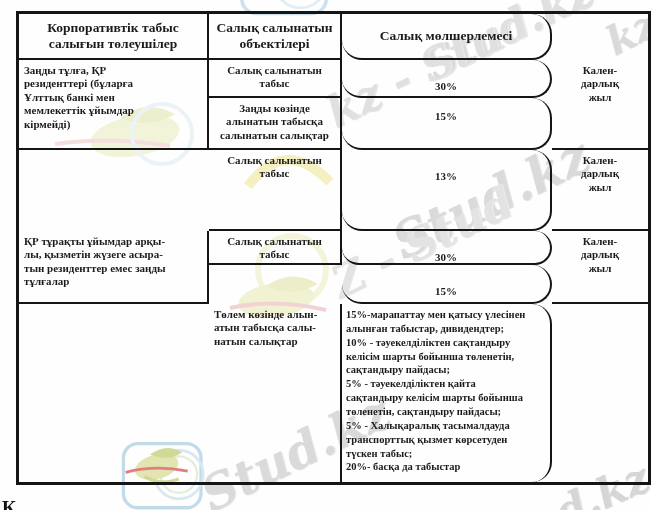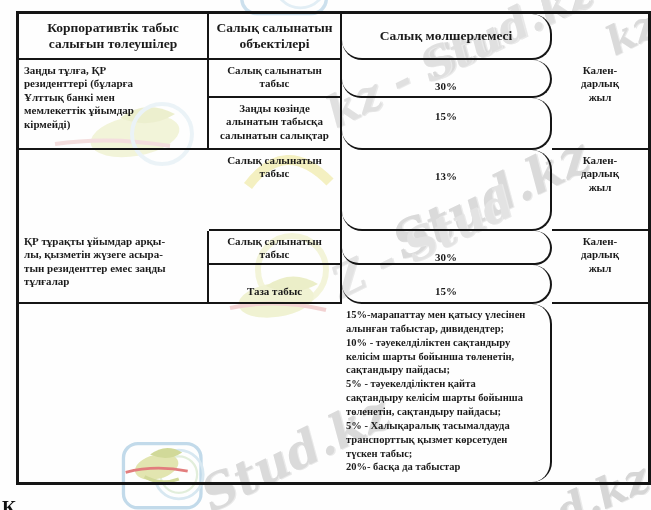--- a/index.html
+++ b/index.html
@@ -137,23 +137,25 @@
   <div class="cell left c1 span56">ҚР тұрақты ұйымдар арқы-
 лы, қызметін жүзеге асыра-
 тын резиденттер емес заңды
 тұлғалар</div>
   <div class="cell ctr c2 r5">Салық салынатын
 табыс</div>
   <div class="cell ctr pt8 c3 r5">30%</div>
   <div class="cell ctr c4 span56 no-r">Кален-
 дарлық
 жыл</div>
-  <div class="cell ctr pt8 c2 r6">Таза табыс</div>
   <div class="cell ctr pt8 c3 r6">15%</div>
 
+  <div class="cell left c2 r7 no-b">Төлем көзінде алын-
+атын табысқа салы-
+натын салықтар</div>
   <div class="cell small-list c3 r7 no-b">15%-марапаттау мен қатысу үлесінен
 алынған табыстар, дивидендтер;
 10% - тәуекелділіктен сақтандыру
 келісім шарты бойынша төленетін,
 сақтандыру пайдасы;
 5% - тәуекелділіктен қайта
 сақтандыру келісім шарты бойынша
 төленетін, сақтандыру пайдасы;
 5% - Халықаралық тасымалдауда
 транспорттық қызмет көрсетуден

